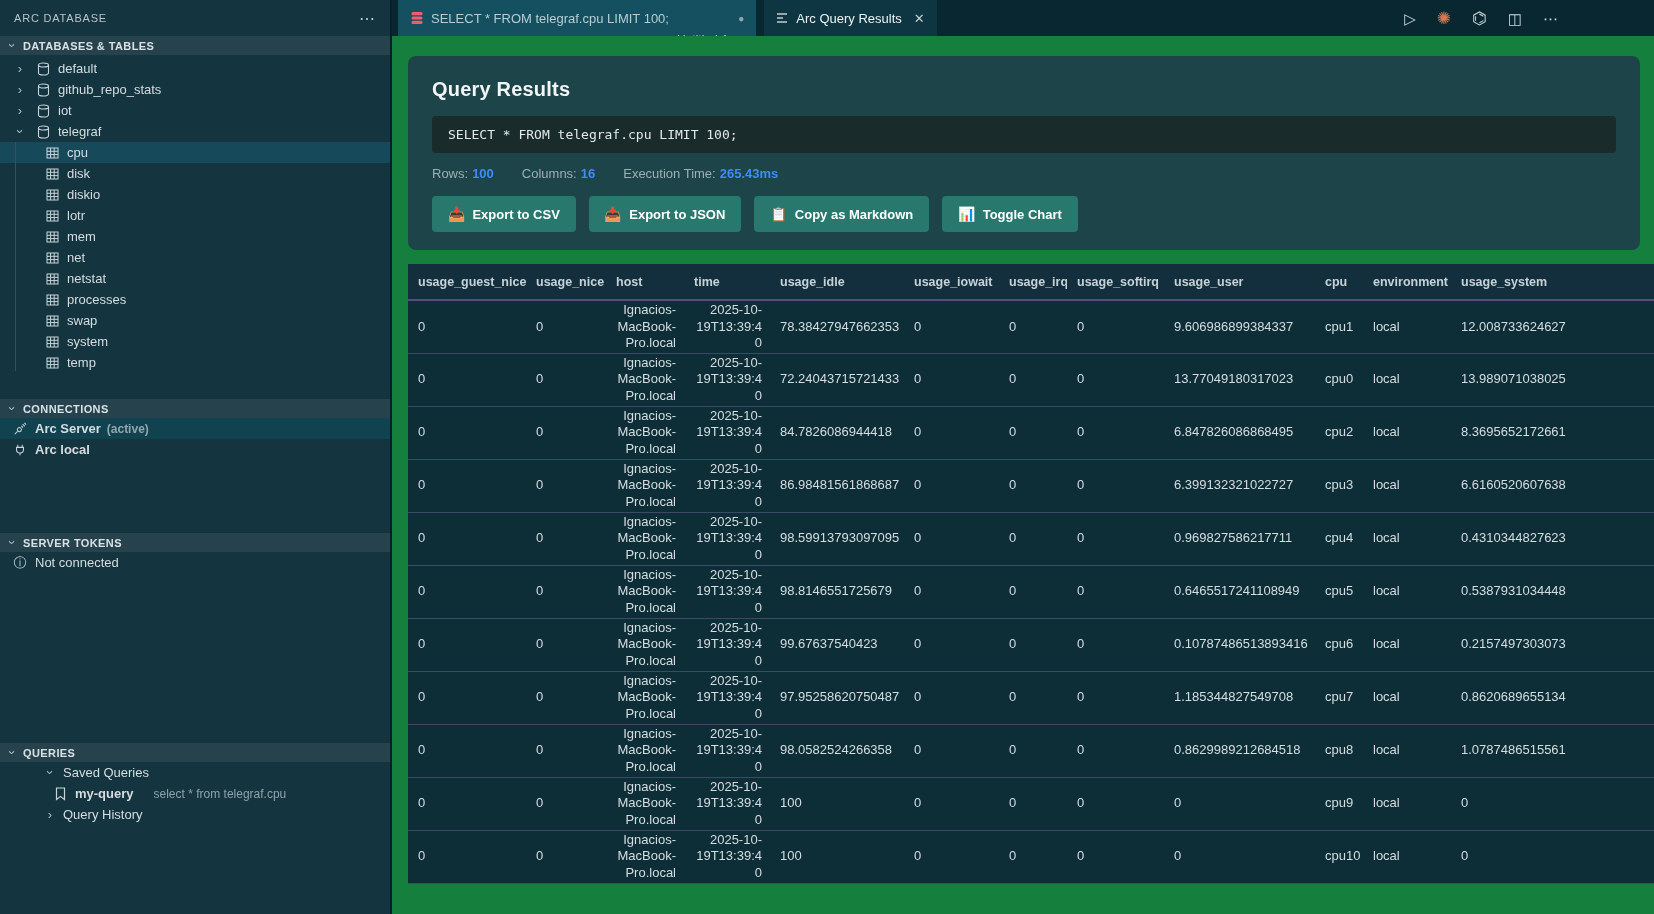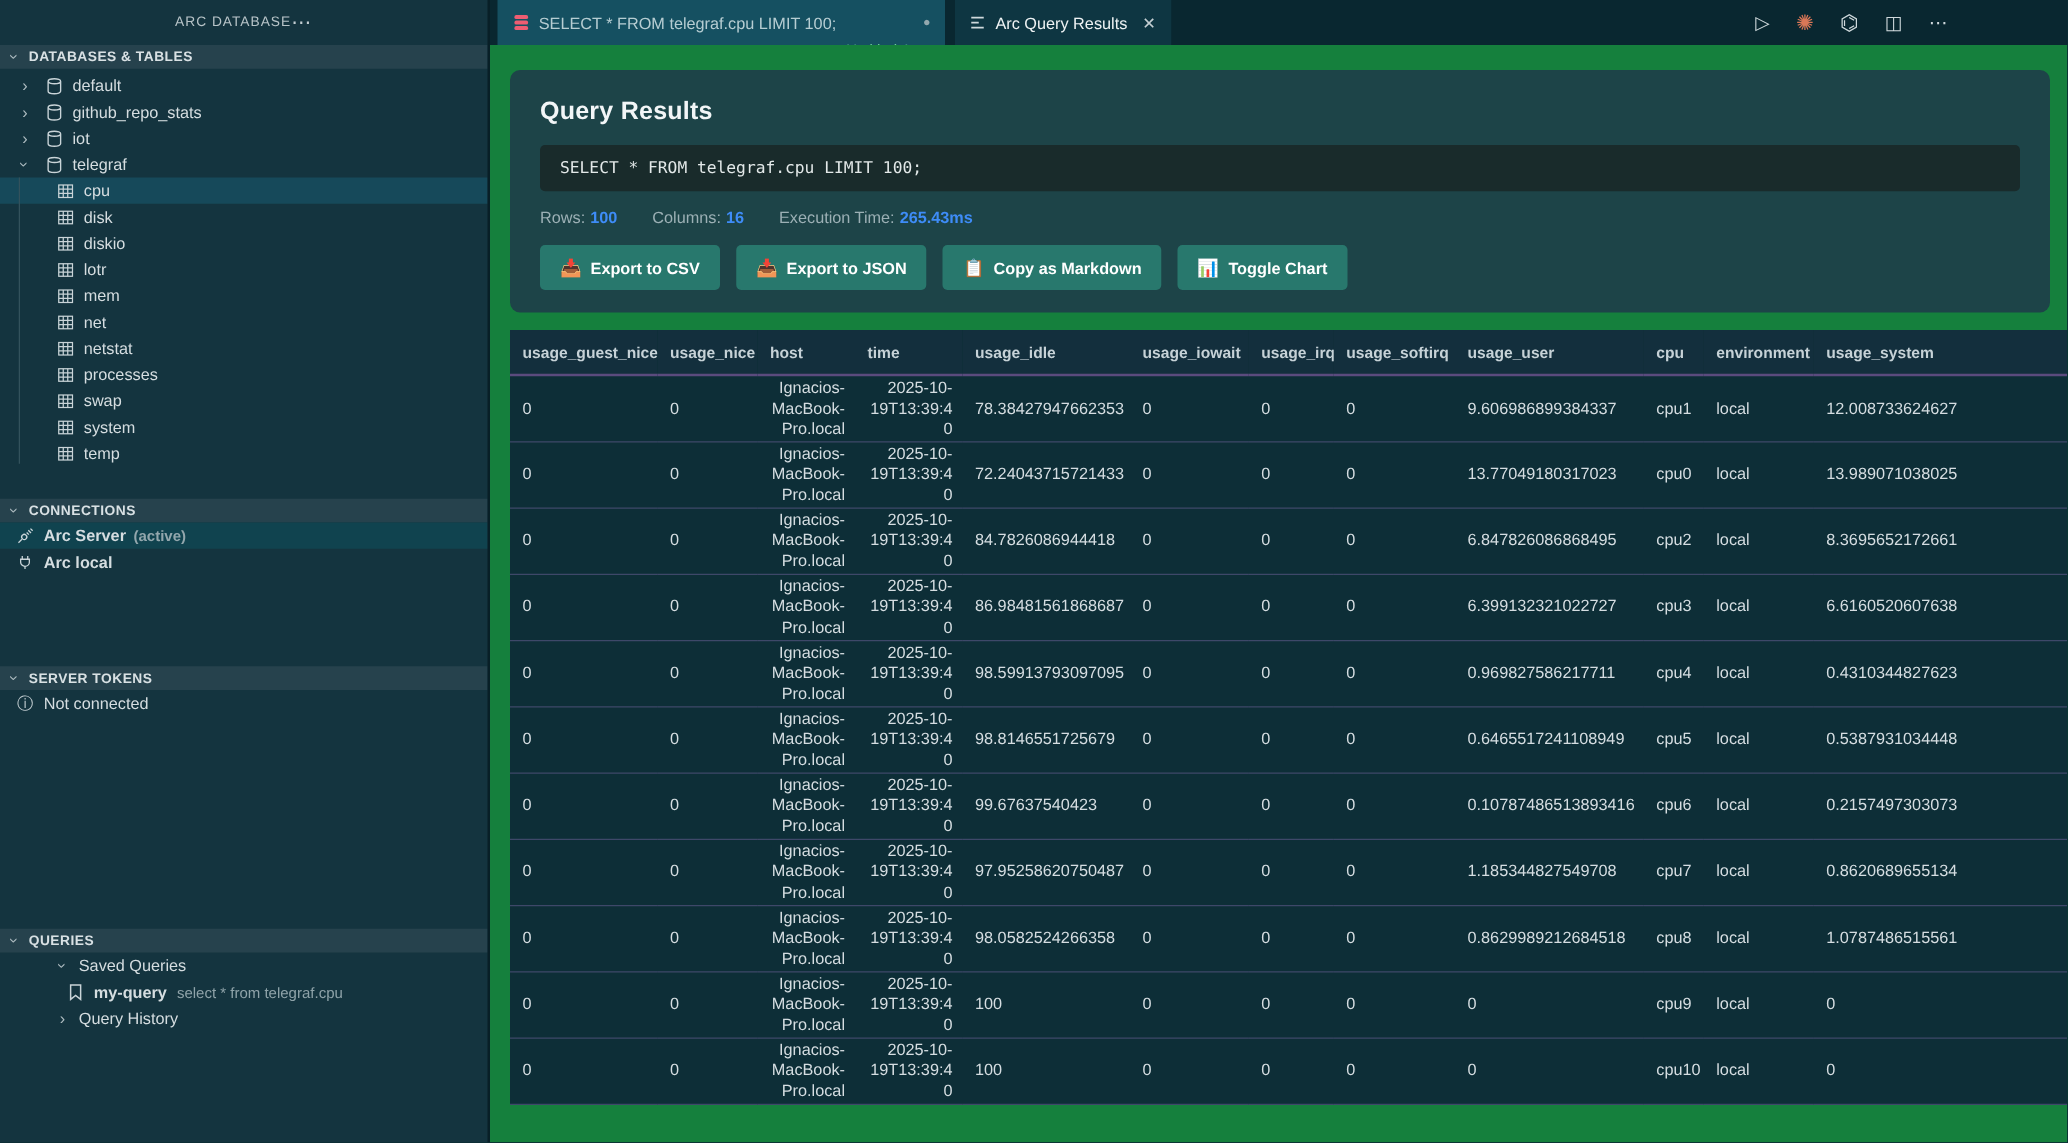--- a/index.html
+++ b/index.html
@@ -9,21 +9,21 @@
     background:#0b2a33; color:#d8e0e3;
     display:flex;
   }
   
   .sidebar {
     width:392px; height:914px; background:#14343f;
     border-right:2px solid #081f27; flex:0 0 auto;
     font-size:13px; color:#d5dde0; overflow:hidden;
   }
   .sb-header {
-    height:36px; display:flex; align-items:center; justify-content:center;
+    height:36px; display:flex; align-items:center; justify-content:space-between;
     padding:0 14px; color:#b7c3c7; font-size:11px; letter-spacing:0.8px;
   }
   .sb-header .more { color:#c3ced2; font-size:16px; letter-spacing:1px; cursor:pointer; }
   .strip {
     height:19px; background:#26424d; display:flex; align-items:center;
     padding:0 6px; font-size:11px; font-weight:bold; color:#d9e1e4; letter-spacing:0.4px;
   }
   .strip .chev { margin-right:5px; }
   .chev {
     display:inline-block; width:12px; text-align:center; color:#aebcc1;
@@ -34,21 +34,21 @@
   .row .lbl { margin-left:7px; white-space:nowrap; }
   .row.sel-cpu { background:#16495a; }
   .row.sel-conn { background:#10434f; }
   .db-row { padding-left:14px; }
   .tbl-row { padding-left:44px; }
   .tables-wrap { position:relative; }
   .indent-guide { position:absolute; left:15px; top:0; bottom:2px; width:1px; background:#33525c; }
   .ico { display:inline-flex; width:16px; height:16px; align-items:center; justify-content:center; flex:0 0 auto; }
   .ico svg { display:block; }
   .status-dim { color:#93a7ad; font-size:12px; margin-left:6px; }
-  .desc-dim { color:#8fa3a9; font-size:12px; margin-left:8px; white-space:nowrap; }
+  .desc-dim { color:#8fa3a9; font-size:12px; margin-left:20px; white-space:nowrap; }
   .conn-row { padding-left:12px;font-weight:bold; }
   .tok-row { padding-left:12px; color:#d5dde0; }
   .info-glyph { color:#c3ced2; font-size:13px; }
   .q-row1 { padding-left:44px; }
   .q-row2 { padding-left:52px; }
   .gap26 { height:26px; } .gap73 { height:73px; } .gap170 { height:170px; }
   .bold-name { font-weight:bold; }
 
   
   .main { flex:1 1 auto; display:flex; flex-direction:column; height:914px; overflow:hidden; }

